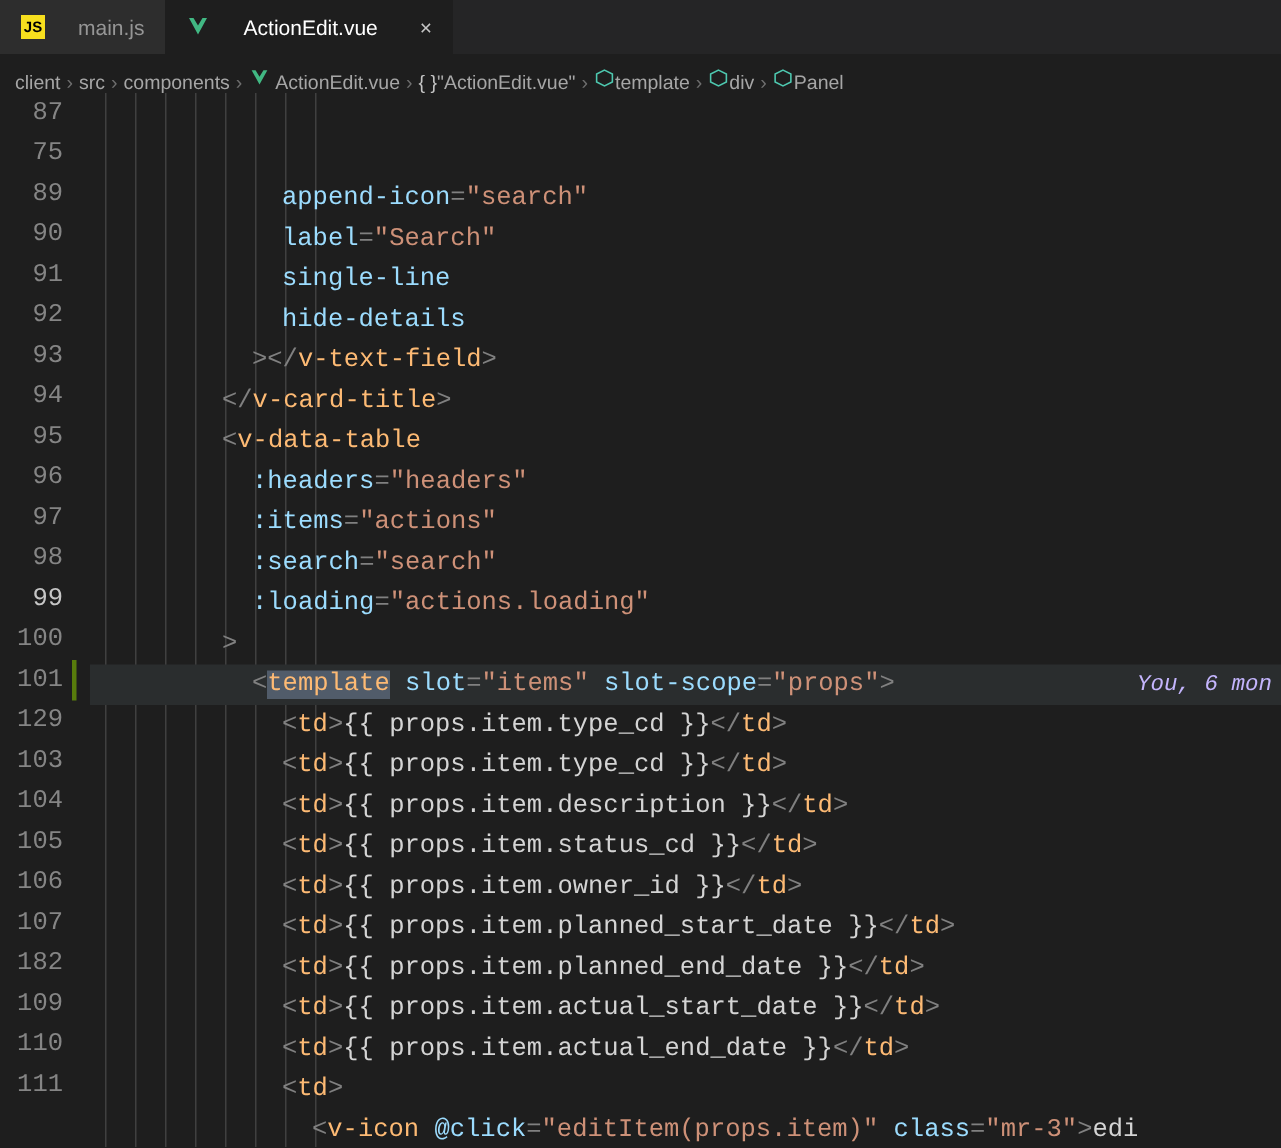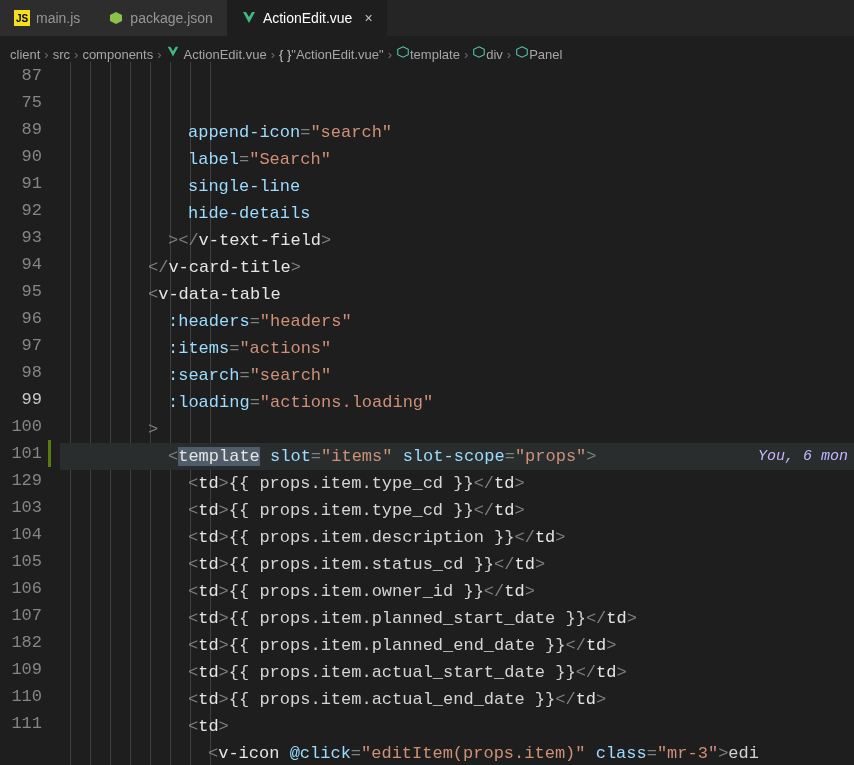--- a/index.html
+++ b/index.html
@@ -13,21 +13,21 @@
     height: 765px;
   }
   .tabs {
     display: flex;
     background: #252526;
     height: 36px;
   }
   .tab {
     display: flex;
     align-items: center;
-    gap: 6px;
+    gap: 22px;
     padding: 0 14px;
     background: #2d2d2d;
     color: #969696;
     font-size: 14px;
     font-family: 'Segoe UI', Arial, sans-serif;
     cursor: pointer;
     position: relative;
   }
   .tab.active {
     background: #1e1e1e;
@@ -101,21 +101,21 @@
   }
   .guide {
     position: absolute;
     top: 0; bottom: 0;
     width: 1px;
     background: #404040;
   }
 
   
   .p  { color: #808080; }   
-  .t  { color: #e5e5e5; }   
+  .t  { color: #fdba74; }   
   .a  { color: #9cdcfe; }   
   .s  { color: #ce9178; }   
   .tx { color: #d4d4d4; }   
   .hl { background: #515c6a; }
   .blame {
     position: absolute;
     right: 6px;
     color: #c4b5fd;
     font-style: italic;
     font-size: 15px;
@@ -129,28 +129,20 @@
     background: #587c0c;
   }
 </style>
 </head>
 <body>
 
 <div class="tabs">
   <div class="tab">
     <span class="tab-icon js">JS</span>
     <span>main.js</span>
-  </div>
-  <div class="tab">
-    <span class="tab-icon">
-      <svg width="16" height="16" viewBox="0 0 16 16">
-          <polygon points="8,2 14,5 14,11 8,14 2,11 2,5" fill="#8bc34a"></polygon>
-        </svg>
-    </span>
-    <span>package.json</span>
   </div>
   <div class="tab active">
     <span class="tab-icon">
       <svg width="16" height="16" viewBox="0 0 16 16">
           <path d="M2 2 L8 13 L14 2 L11 2 L8 7 L5 2 Z" fill="#41b883"></path>
         </svg>
     </span>
     <span>ActionEdit.vue</span>
     <span class="close">×</span>
   </div>

